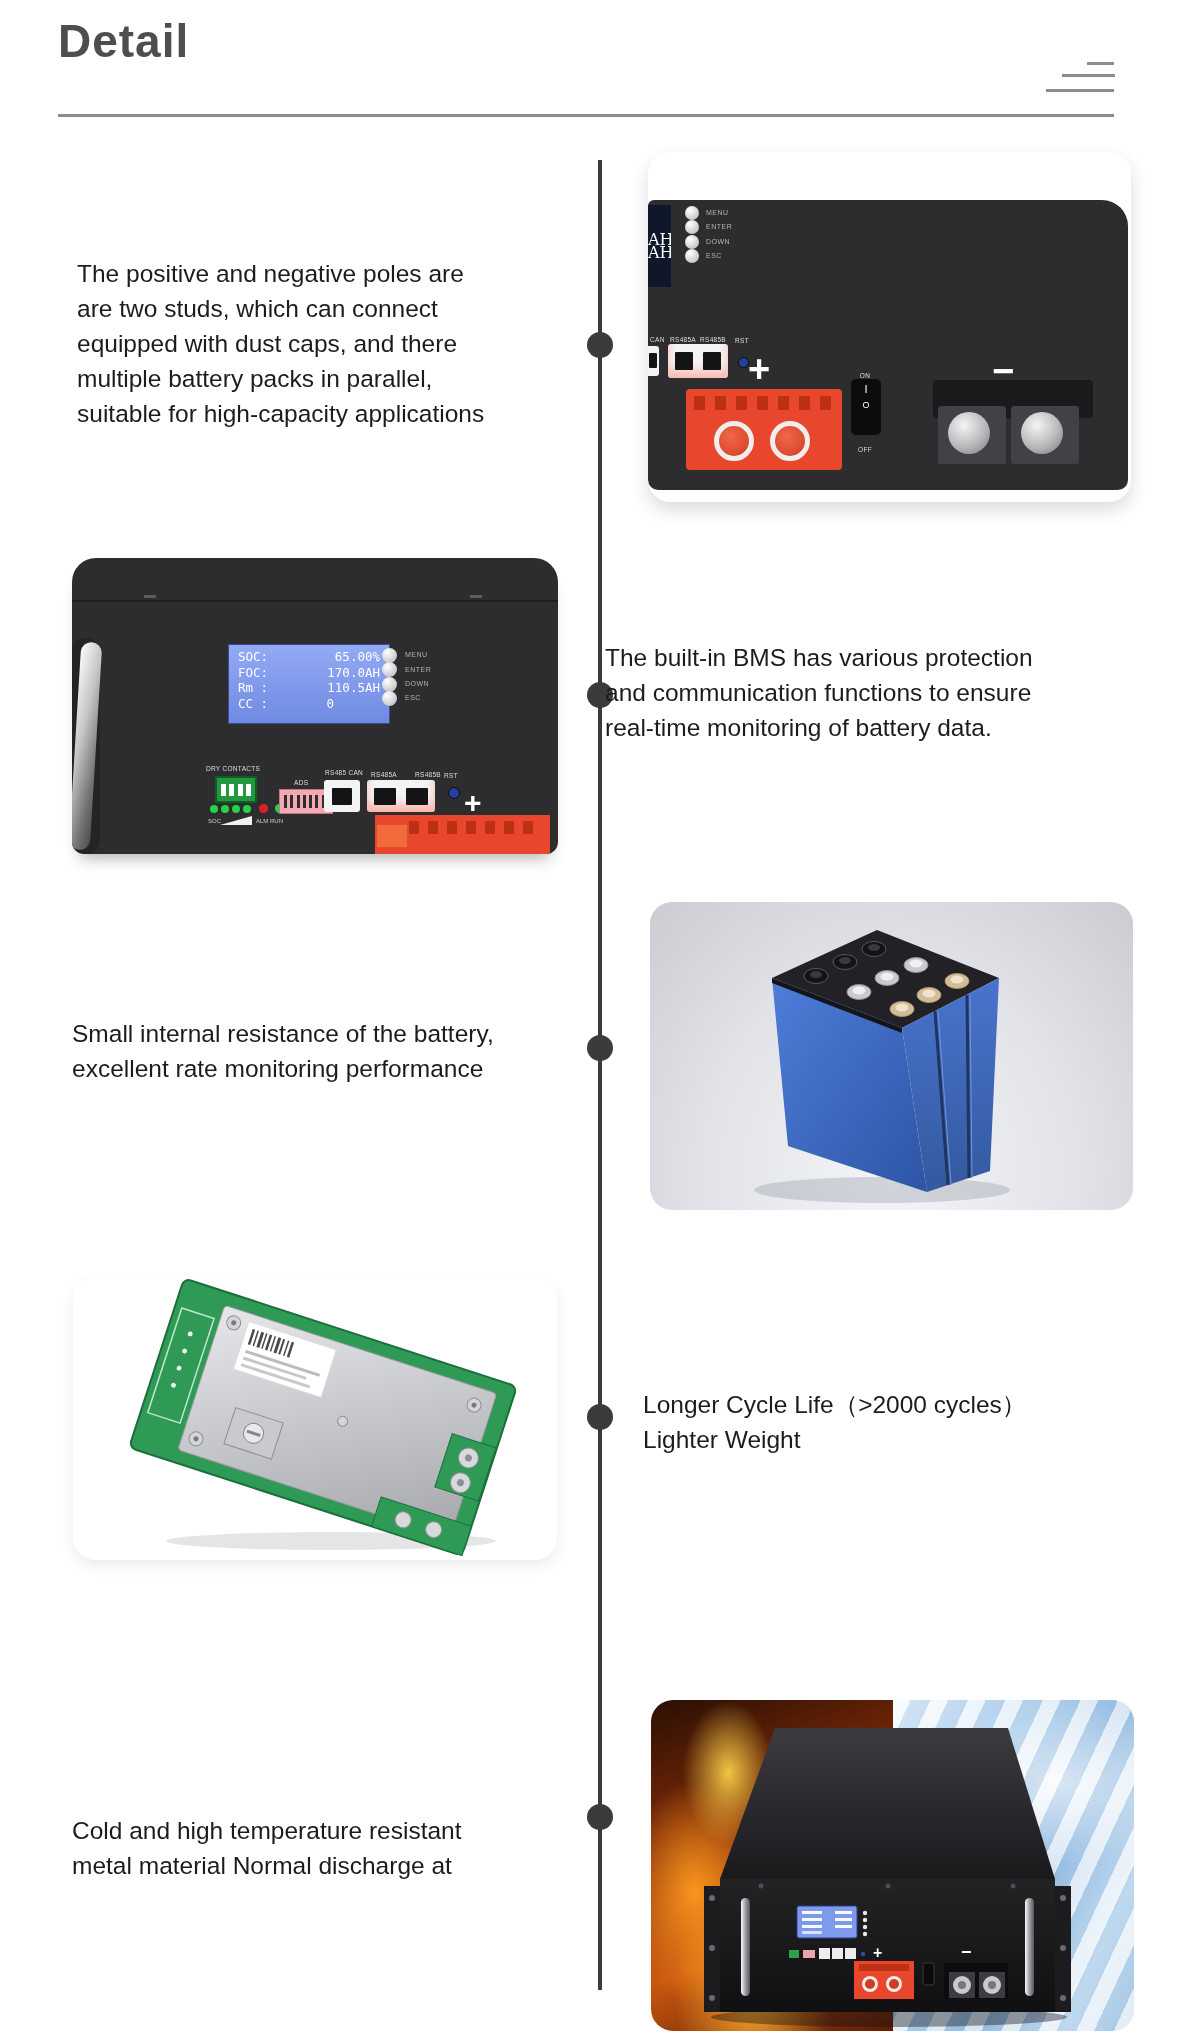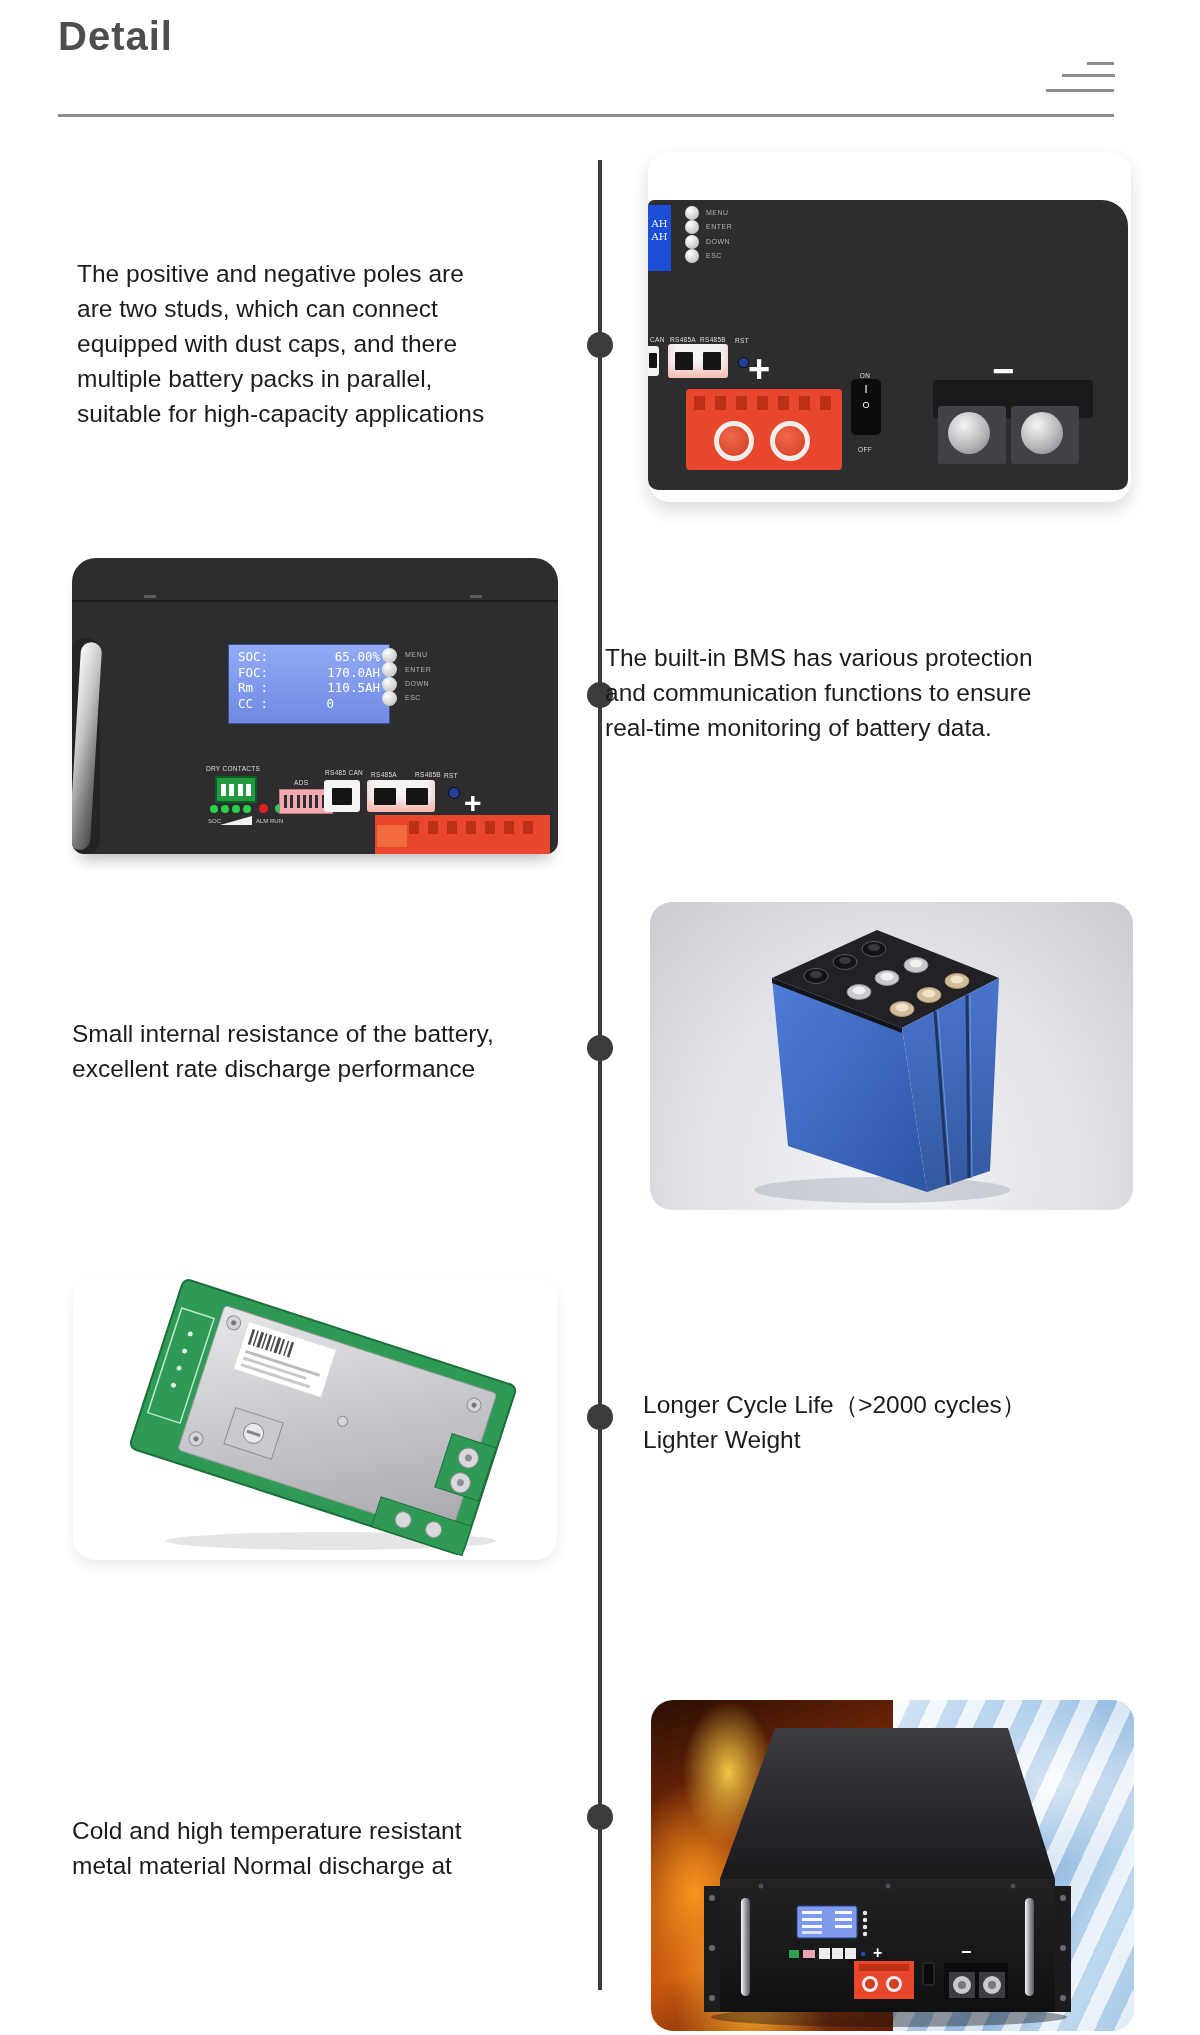--- a/index.html
+++ b/index.html
@@ -1,21 +1,21 @@
 <!DOCTYPE html>
 <html><head>
 <meta charset="utf-8">
 <style>
   html,body{margin:0;padding:0;background:#fff;}
   .page{position:relative;width:1200px;height:2035px;background:#fff;overflow:hidden;
         font-family:"Liberation Sans",sans-serif;}
   .abs{position:absolute;}
   .nowrap{white-space:nowrap;}
   
-  .title{left:58px;top:14px;font-size:40px;font-weight:bold;color:#4e4e4e;letter-spacing:1px;}
+  .title{left:58px;top:14px;font-size:46px;font-weight:bold;color:#4e4e4e;letter-spacing:1px;}
   .deco{height:3px;background:#8d8d8d;}
   .rule{left:58px;top:114px;width:1056px;height:3px;background:#8d8d8d;}
   
   .tline{left:598px;top:160px;width:4px;height:1830px;background:#3b3b3d;}
   .tdot{left:587px;width:26px;height:26px;border-radius:50%;background:#3b3b3d;}
   
   .stext{font-size:24.5px;line-height:35px;color:#1c1c1c;}
   
   .card{border-radius:22px;overflow:hidden;}
   .panel{background:#2d2d30;}
@@ -68,21 +68,21 @@
     <div>The positive and negative poles are</div>
     <div>are two studs, which can connect</div>
     <div>equipped with dust caps, and there</div>
     <div>multiple battery packs in parallel,</div>
     <div>suitable for high-capacity applications</div>
   </div>
 
   <div class="abs card" style="left:648px;top:152px;width:483px;height:350px;background:#fff;box-shadow:0 8px 18px rgba(0,0,0,0.14);">
     <div class="abs panel" style="left:0;top:48px;width:480px;height:290px;border-radius:6px 26px 10px 10px;overflow:hidden;">
 
-      <div class="abs" style="left:0;top:5px;width:23px;height:54px;background:#1d4ed8;color:#fff;font-size:10px;line-height:13px;padding-top:12px;text-align:center;font-family:'DejaVu Serif',serif;overflow:hidden;">
+      <div class="abs" style="left:0;top:5px;width:23px;height:54px;background:#0f172a;color:#fff;font-size:16px;line-height:13px;padding-top:28px;text-align:center;font-family:'DejaVu Serif',serif;overflow:hidden;">
         <div>AH</div>
         <div>AH</div>
       </div>
 
       <div class="abs pbtn" style="left:37px;top:6px;"></div>
       <div class="abs pbtn" style="left:37px;top:20px;"></div>
       <div class="abs pbtn" style="left:37px;top:35px;"></div>
       <div class="abs pbtn" style="left:37px;top:49px;"></div>
       <div class="abs plabel" style="left:58px;top:9px;">MENU</div>
       <div class="abs plabel" style="left:58px;top:23px;">ENTER</div>
@@ -210,21 +210,21 @@
   </div>
 
   <div class="abs stext nowrap" style="left:605px;top:640px;">
     <div>The built-in BMS has various protection</div>
     <div>and communication functions to ensure</div>
     <div>real-time monitoring of battery data.</div>
   </div>
 
   <div class="abs stext nowrap" style="left:72px;top:1016px;">
     <div>Small internal resistance of the battery,</div>
-    <div>excellent rate discharge performance</div>
+    <div>excellent rate monitoring performance</div>
   </div>
 
   <div class="abs card" style="left:650px;top:902px;width:483px;height:308px;background:radial-gradient(ellipse at 50% 88%, #f4f5f7 0%, #e2e3e8 55%, #caccd2 100%);">
     <svg width="483" height="308" viewBox="0 0 483 308">
       <defs>
         <linearGradient id="cellFront" x1="0" y1="0" x2="1" y2="1">
           <stop offset="0" stop-color="#4f7dd8"></stop>
             <stop offset="1" stop-color="#2c55a6"></stop>
         </linearGradient>
         <linearGradient id="cellSide" x1="0" y1="0" x2="0" y2="1">

